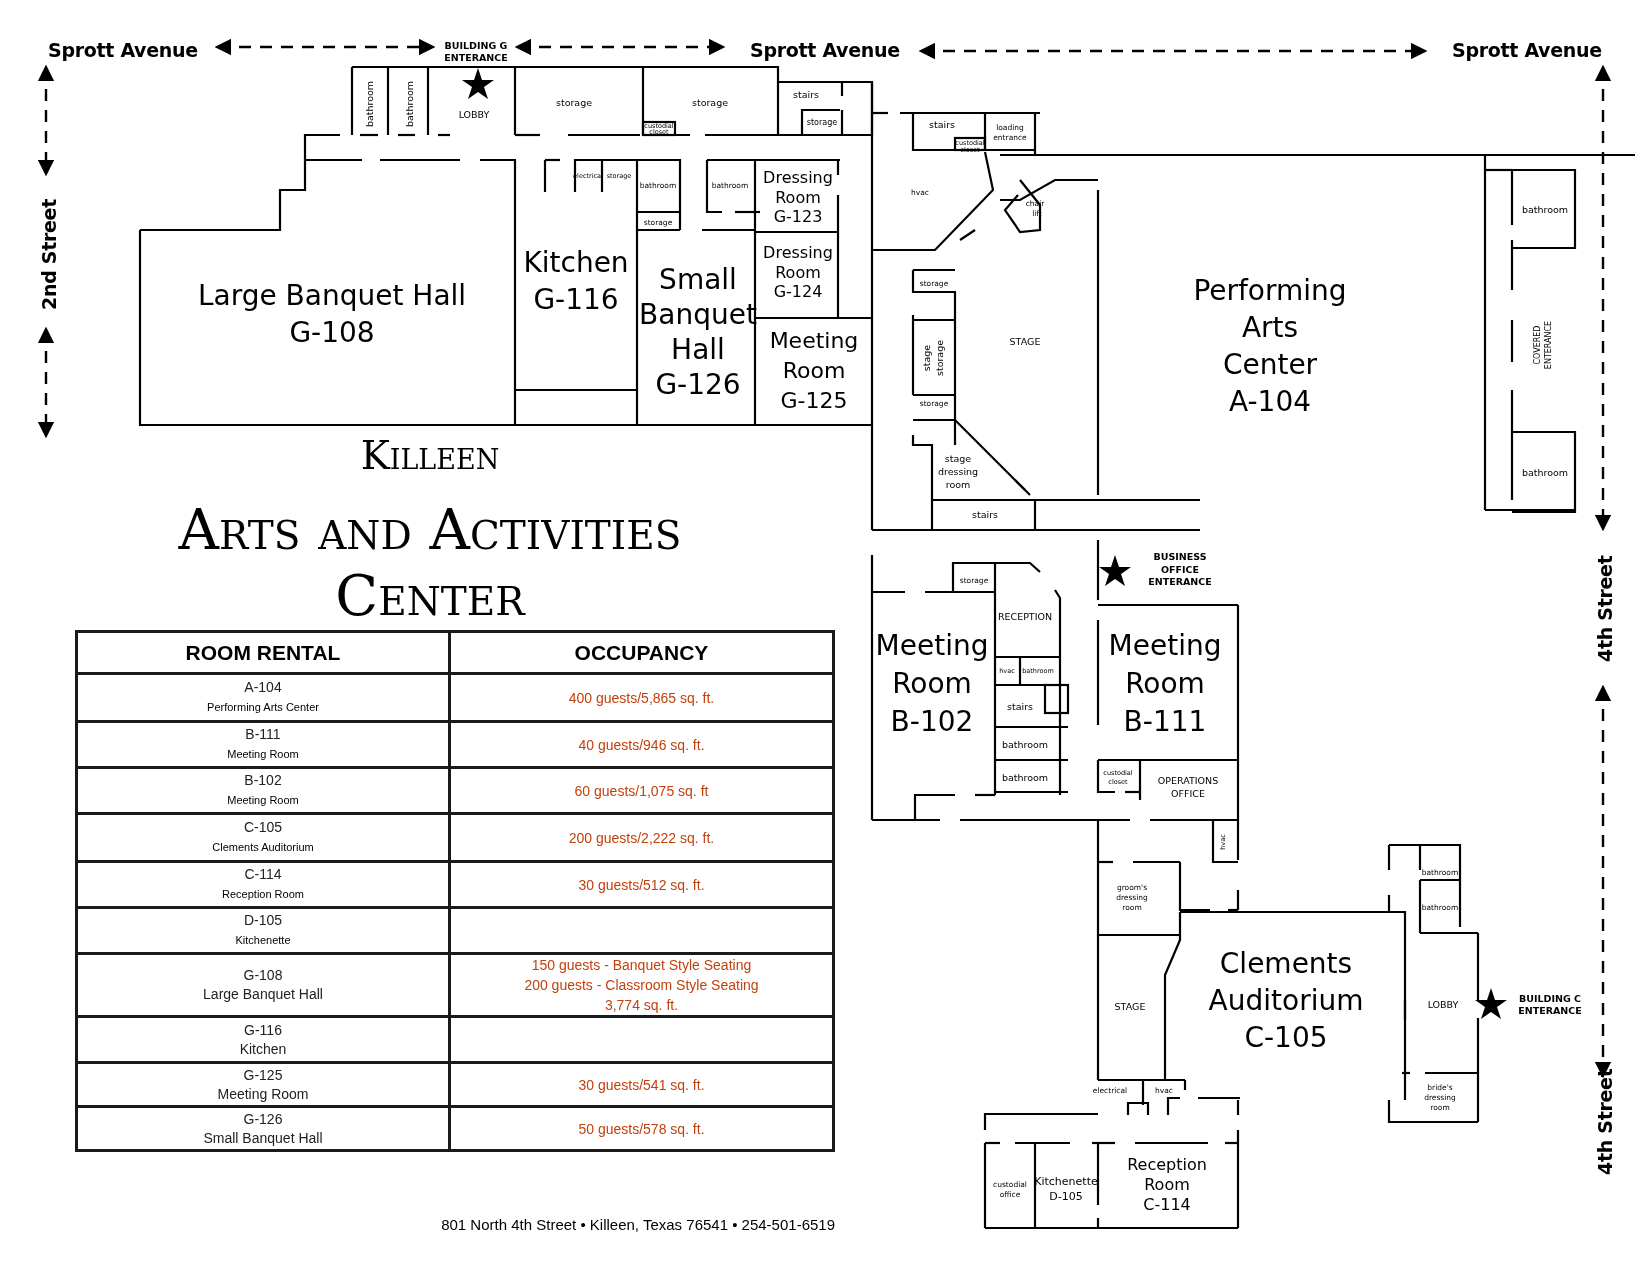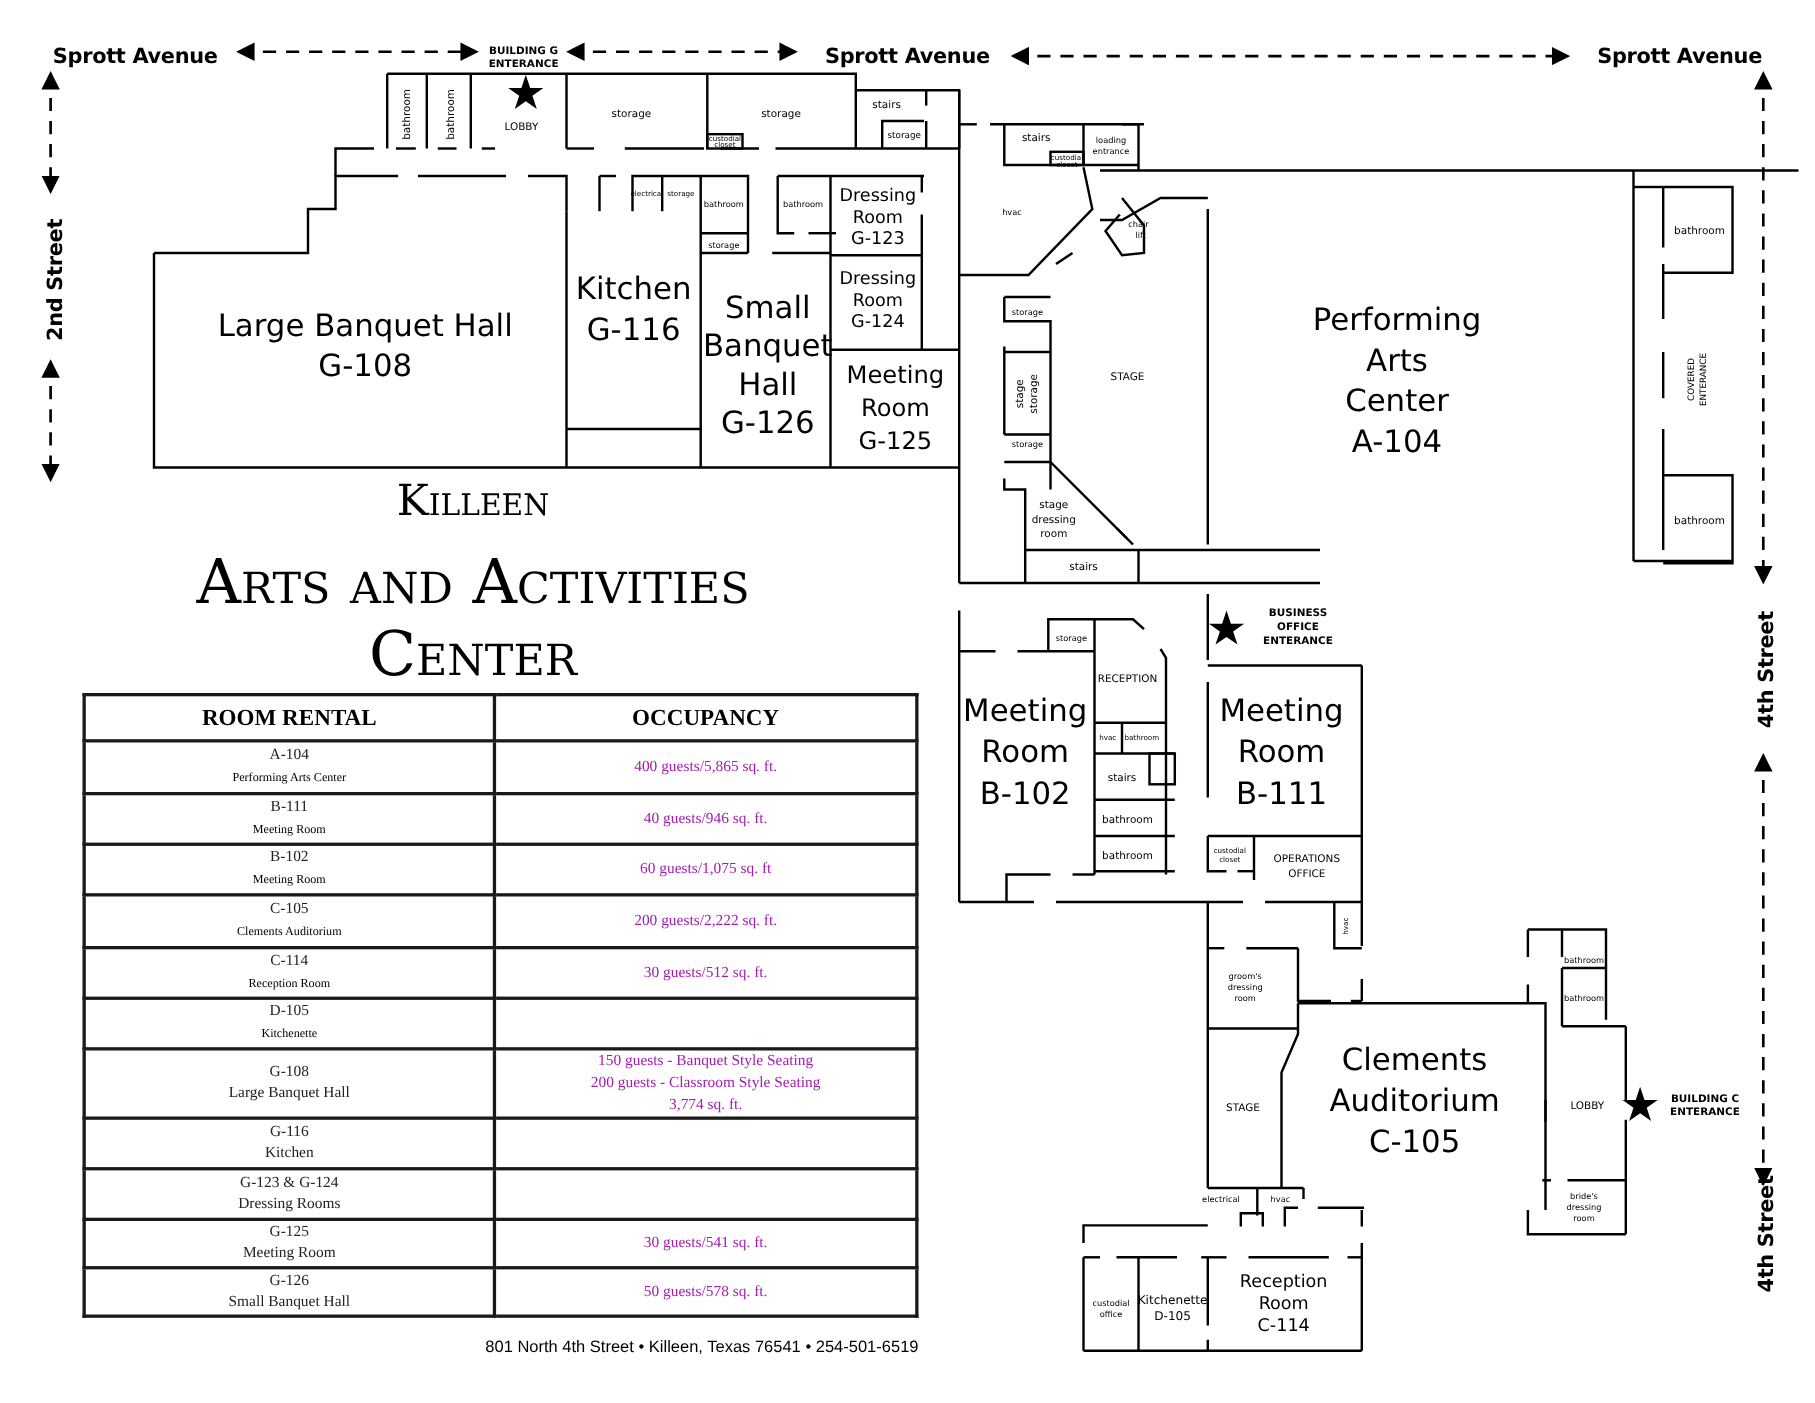--- a/index.html
+++ b/index.html
@@ -10,28 +10,28 @@
   .street { font-family:"DejaVu Sans", sans-serif; font-weight:bold; font-size:19px; letter-spacing:-0.3px; }
   .ent { font-family:"DejaVu Sans", sans-serif; font-weight:bold; font-size:9.5px; }
   .big { font-family:"DejaVu Sans", sans-serif; font-size:28px; }
   .mid { font-family:"DejaVu Sans", sans-serif; font-size:16px; }
   .small { font-family:"DejaVu Sans", sans-serif; font-size:9.5px; }
   .tiny { font-family:"DejaVu Sans", sans-serif; font-size:6.5px; }
   .title { position:absolute; left:150px; width:560px; text-align:center; font-family:"DejaVu Serif", serif; font-variant:small-caps; line-height:1; }
   #t1 { top:436px; font-size:39px; }
   #t2 { top:502px; font-size:56px; }
   #t3 { top:568px; font-size:56px; }
-  table.rent { position:absolute; left:75px; top:630px; width:760px; border-collapse:collapse; font-family:Liberation Serif, serif; }
+  table.rent { position:absolute; left:75px; top:630px; width:760px; border-collapse:collapse; font-family:Liberation Sans, sans-serif; }
   table.rent td, table.rent th { border:3px solid #1a1a1a; text-align:center; padding:0; }
   table.rent th { font-size:21px; font-weight:bold; height:39px; }
   table.rent td.room { width:370px; }
   .code { font-size:14px; display:block; line-height:18px; color:#222; }
   .nm { font-size:11px; display:block; line-height:22px; }
   .nm.light { font-size:14px; line-height:20px; color:#222; }
-  .occ { font-size:14px; color:#a21caf; line-height:20px; }
+  .occ { font-size:14px; color:#c2410c; line-height:20px; }
   .addr { position:absolute; left:75px; width:760px; top:1216px; text-align:right; font-family:"Liberation Sans", sans-serif; font-size:15px; }
 </style>
 </head>
 <body>
 
 <svg id="plan" viewBox="0 0 1650 1275" xmlns="http://www.w3.org/2000/svg">
   <defs>
     <marker id="ah" viewBox="0 0 10 10" refX="8" refY="5" markerWidth="7" markerHeight="7" orient="auto-start-reverse">
       <path d="M0,0 L10,5 L0,10 z" fill="#000"></path>
     </marker>
@@ -431,27 +431,20 @@
           <div>3,774 sq. ft.</div>
         </td>
       </tr>
       <tr style="height: 46px;">
         <td class="room">
           <span class="code">G-116</span>
           <span class="nm light">Kitchen</span>
         </td>
         <td class="occ"></td>
       </tr>
-      <tr style="height: 46px;">
-        <td class="room">
-          <span class="code">G-123 &amp; G-124</span>
-          <span class="nm light">Dressing Rooms</span>
-        </td>
-        <td class="occ"></td>
-      </tr>
       <tr style="height: 44px;">
         <td class="room">
           <span class="code">G-125</span>
           <span class="nm light">Meeting Room</span>
         </td>
         <td class="occ">
           <div>30 guests/541 sq. ft.</div>
         </td>
       </tr>
       <tr style="height: 44px;">

